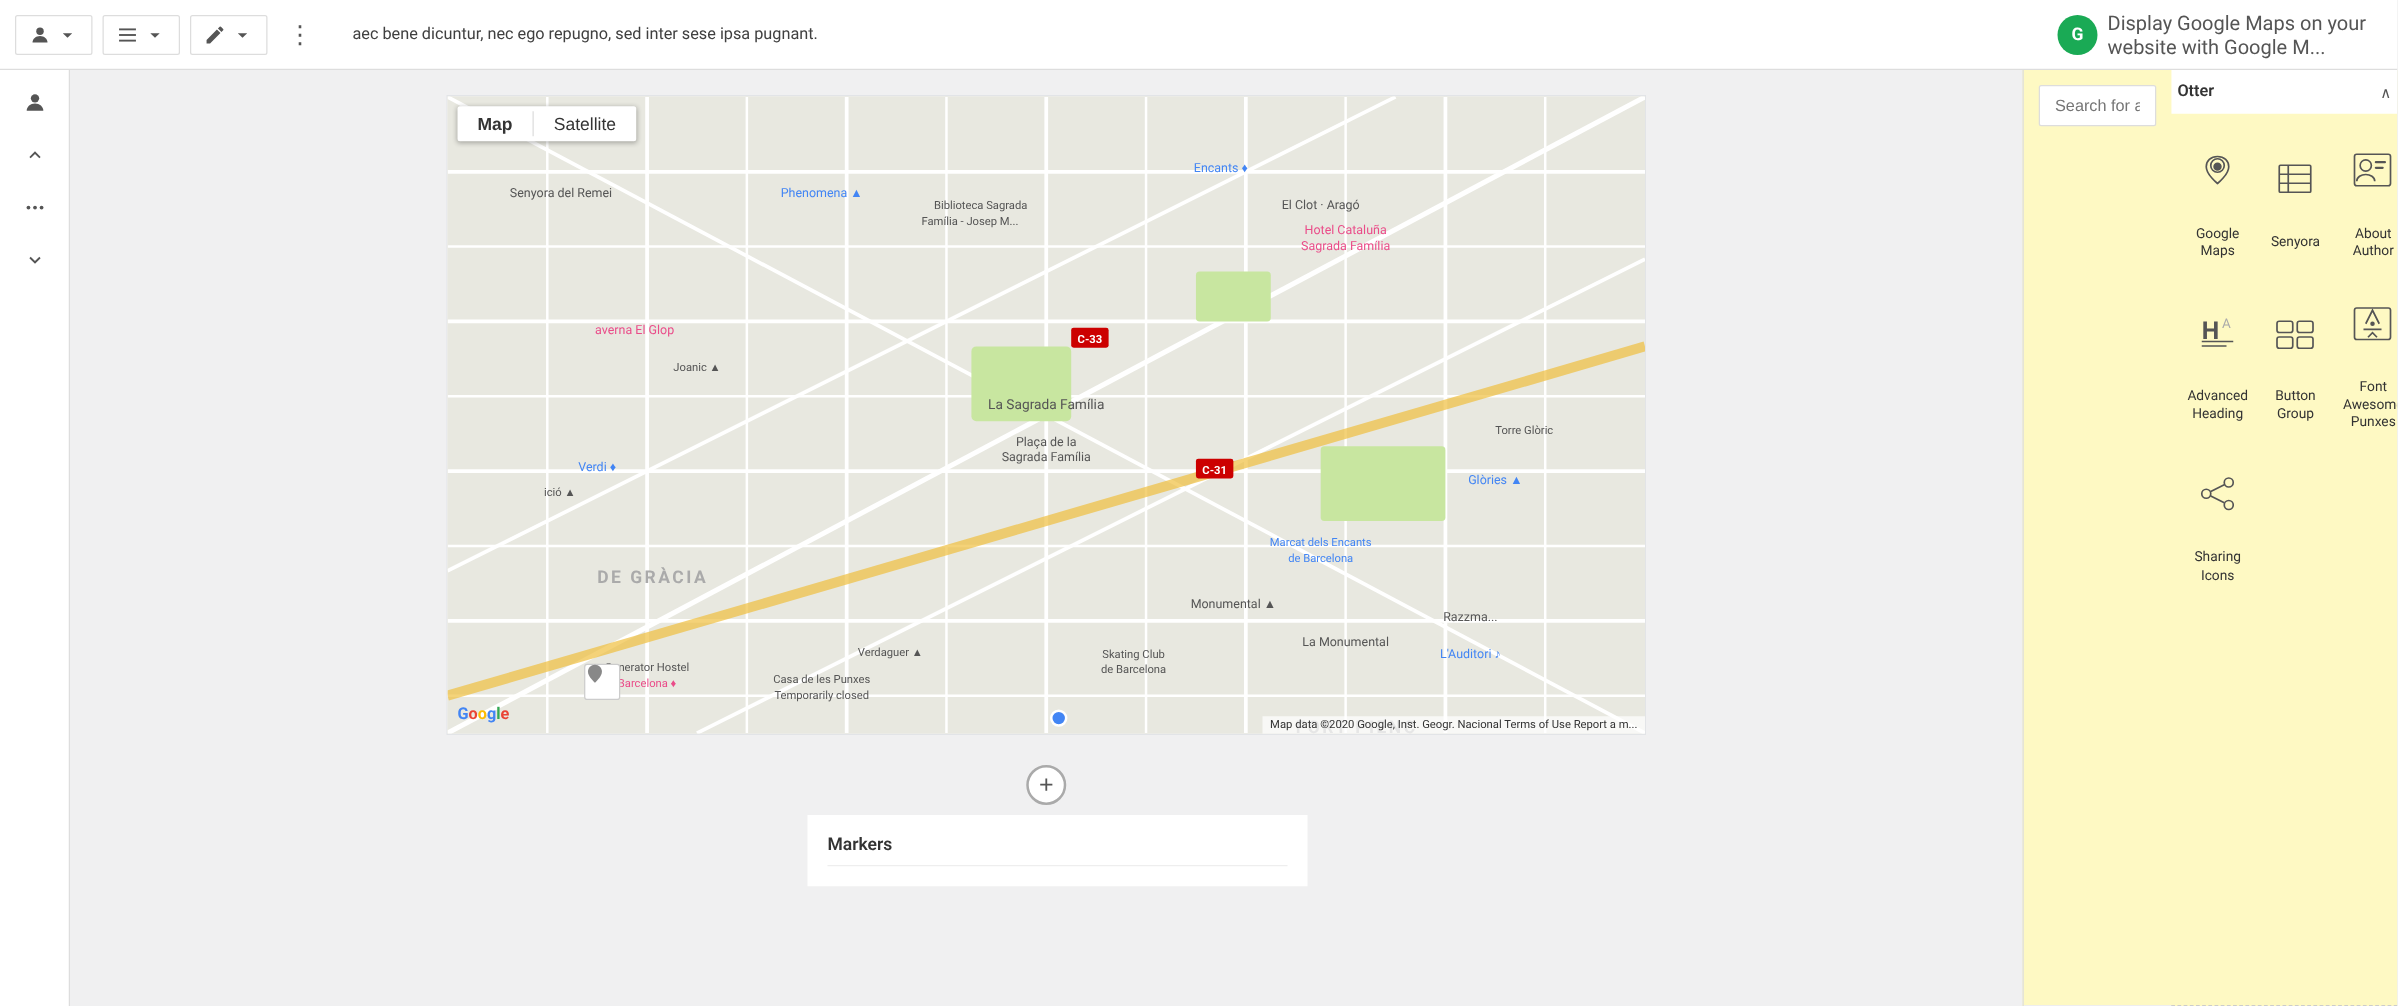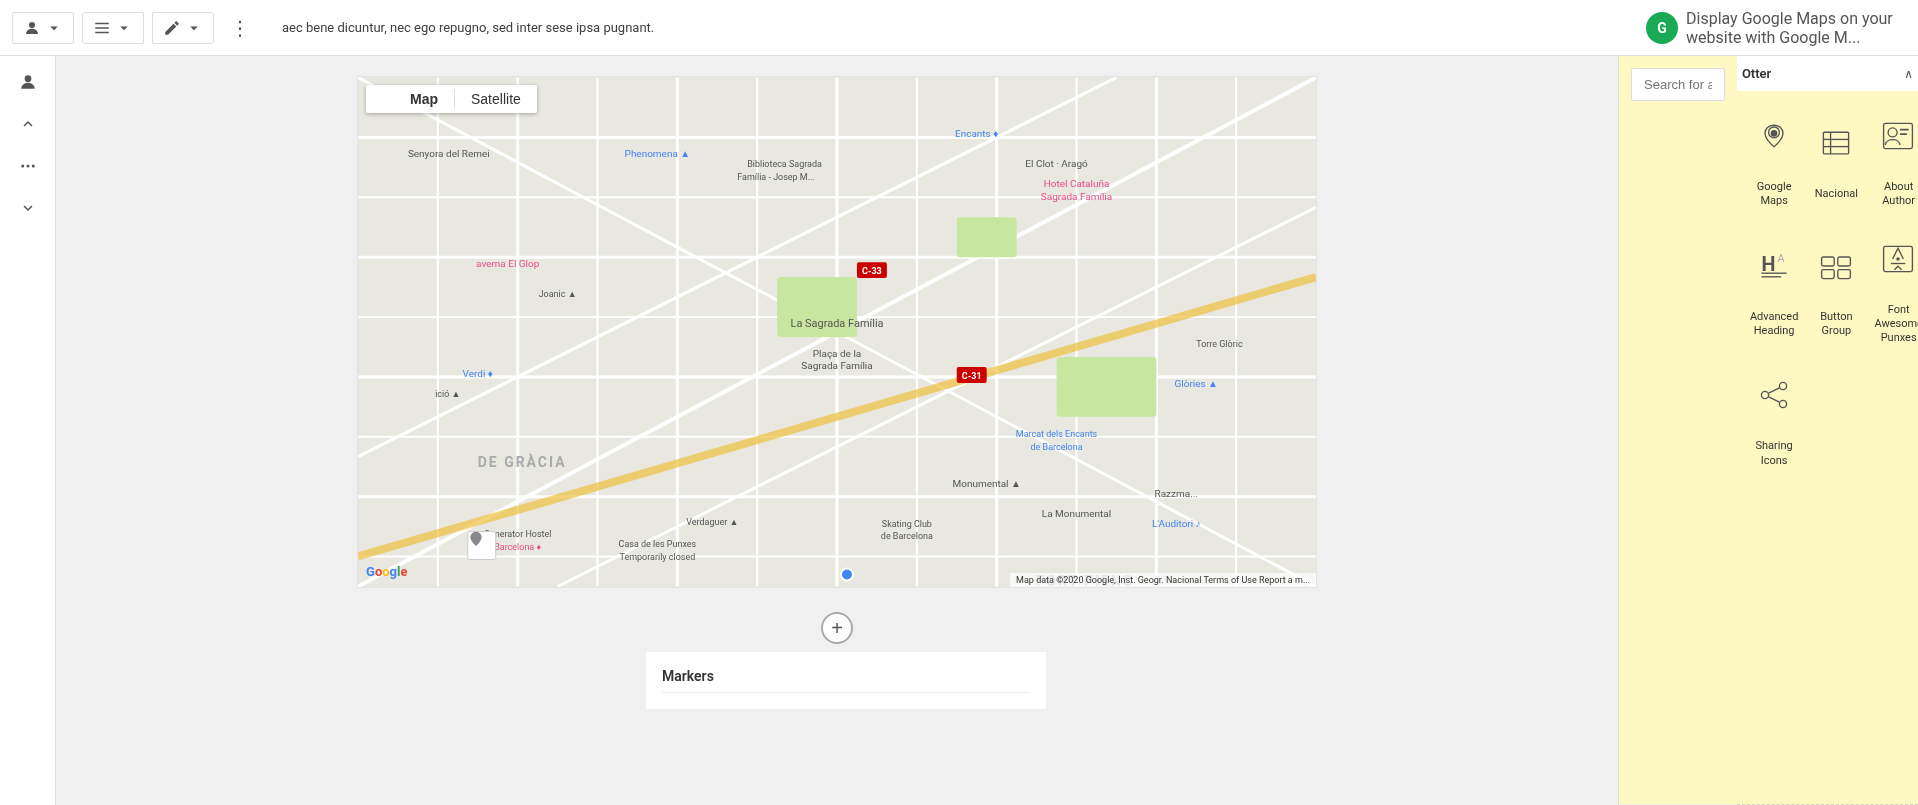--- a/index.html
+++ b/index.html
@@ -145,21 +145,20 @@
       padding: 6px 16px;
       border: none;
       background: none;
       cursor: pointer;
       font-size: 14px;
       font-weight: 500;
       color: #333;
     }
     .map-control-btn.active {
       font-weight: 700;
-      margin-left: 28px;
     }
     .map-control-divider {
       width: 1px;
       background: #ddd;
       margin: 4px 0;
     }
 
     
     .google-watermark {
       position: absolute;
@@ -517,21 +516,21 @@
 
         <div class="block-item">
           <div class="block-icon">
             <svg viewBox="0 0 40 40" xmlns="http://www.w3.org/2000/svg" fill="none" stroke="#555" stroke-width="1.5">
               <rect x="6" y="8" width="28" height="24" rx="1"></rect>
               <line x1="6" y1="16" x2="34" y2="16"></line>
               <line x1="6" y1="24" x2="34" y2="24"></line>
               <line x1="14" y1="8" x2="14" y2="32"></line>
             </svg>
           </div>
-          <span class="block-label">Nacional</span>
+          <span class="block-label">Senyora</span>
         </div>
 
         <div class="block-item">
           <div class="block-icon">
             <svg viewBox="0 0 40 40" xmlns="http://www.w3.org/2000/svg" fill="none" stroke="#555" stroke-width="1.5">
               <rect x="4" y="6" width="32" height="28" rx="2"></rect>
               <circle cx="14" cy="16" r="5"></circle>
               <rect x="22" y="12" width="10" height="2" rx="1" fill="#555" stroke="none"></rect>
               <rect x="22" y="17" width="8" height="2" rx="1" fill="#555" stroke="none"></rect>
               <path d="M6 30 C6 26 10 24 14 24 C18 24 22 26 22 30"></path>

